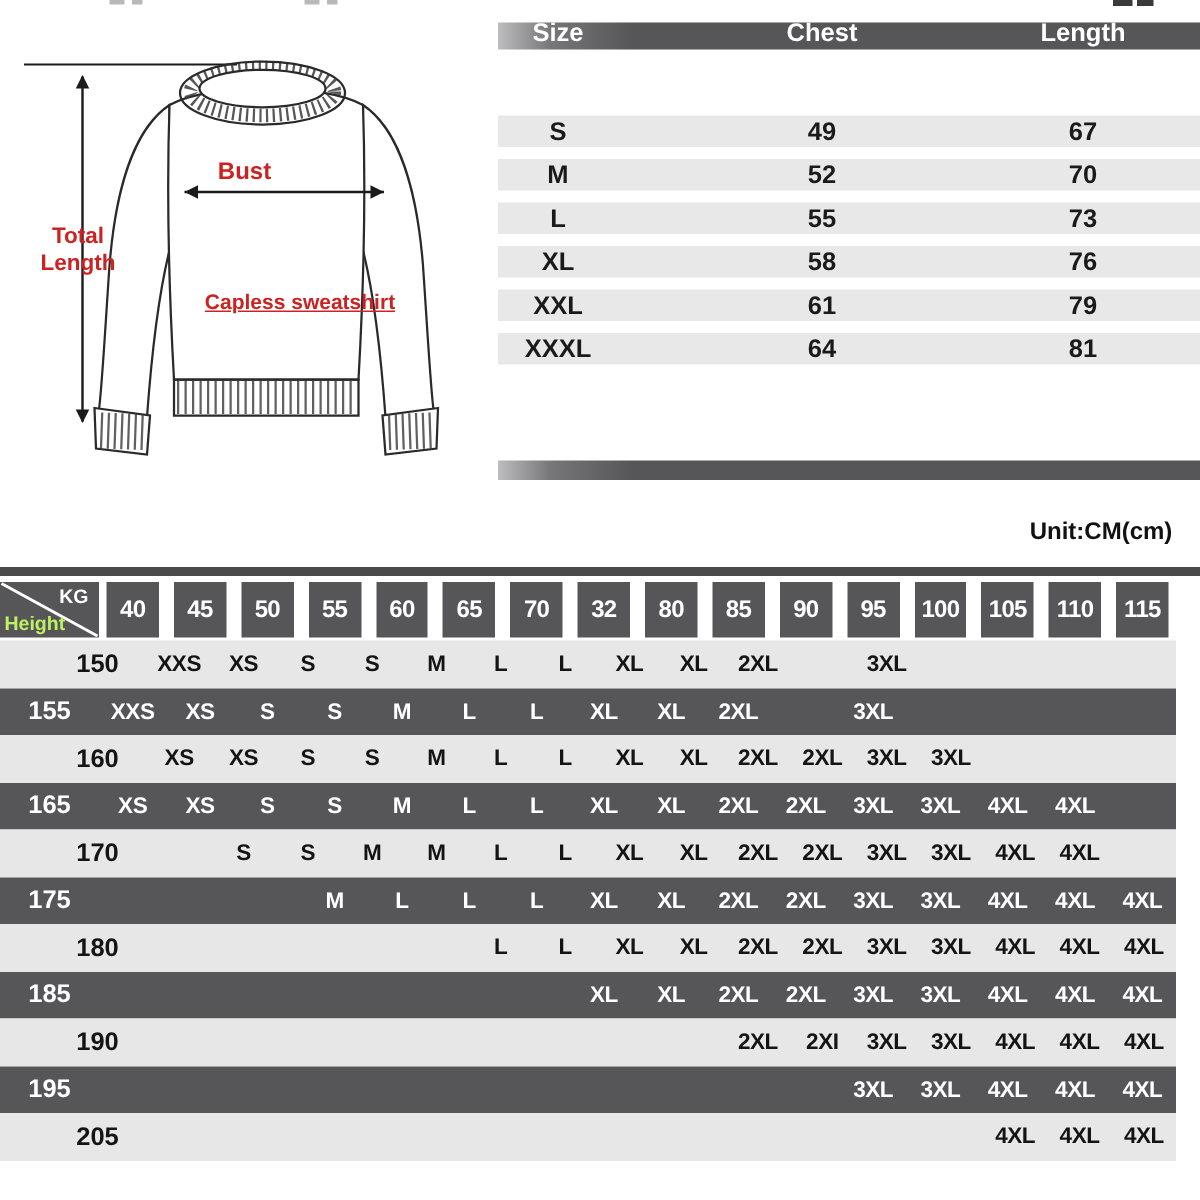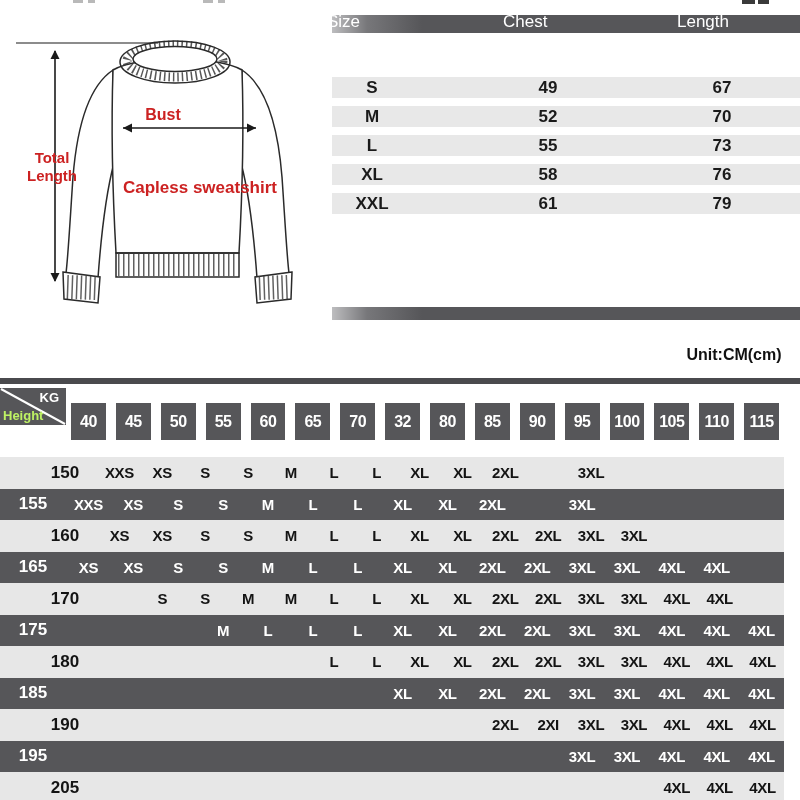--- a/index.html
+++ b/index.html
@@ -6,52 +6,52 @@
   .page{position:relative;width:800px;height:800px;background:#fff;overflow:hidden;
         font-family:"Liberation Sans",sans-serif;}
 
   
   .remnant{position:absolute;height:3px;background:#b9b9b9;}
   .remnant.darkmark{height:4px;background:#3a3a3a;}
 
   
   .st-header{position:absolute;left:332px;top:15px;width:468px;height:18px;overflow:hidden;
              background:linear-gradient(90deg,#bdbdbf 0px,#77777a 35px,#565659 90px);}
-  .hcell{position:absolute;top:-7px;width:90px;height:28px;line-height:28px;text-align:left;
-         color:#fff;font-weight:normal;font-size:17px;}
+  .hcell{position:absolute;top:-7px;width:90px;height:28px;line-height:28px;text-align:center;
+         color:#fff;font-weight:bold;font-size:17px;}
   .size-rows{position:absolute;left:332px;top:77px;width:468px;}
   .srow{position:relative;height:21px;background:#e8e8e8;margin-bottom:8px;}
   .scell{position:absolute;width:90px;text-align:center;font-weight:bold;font-size:17px;
          line-height:21px;color:#1a1a1a;}
   .c0{left:-5px}.c1{left:171px}.c2{left:345px}
   .st-footer{position:absolute;left:332px;top:307px;width:468px;height:13px;
              background:linear-gradient(90deg,#bdbdbf 0px,#77777a 35px,#565659 90px);}
 
   
   .red-label{position:absolute;color:#cc2222;font-weight:bold;text-align:center;}
   .lbl-bust{left:126px;top:106px;width:74px;font-size:16px;}
   .lbl-total{left:17px;top:149px;width:70px;font-size:15px;line-height:18px;text-align:center;}
-  .lbl-product{left:113px;top:178px;width:174px;font-size:17px;}
+  .lbl-product{left:113px;top:193px;width:174px;font-size:14px;text-decoration:underline;}
 
   
   .banner{position:absolute;left:115px;top:337px;width:553px;height:35px;background:#565659;
           color:#fff;font-weight:bold;font-size:18px;text-align:center;line-height:35px;}
   .unit{position:absolute;left:668px;top:339px;width:132px;text-align:center;font-weight:bold;
         font-size:16px;line-height:32px;color:#111;}
   .divider{position:absolute;left:0;top:378px;width:800px;height:6px;background:#4a4a4d;}
 
   
   .rec{position:absolute;left:0;top:388px;width:784px;}
   .rrow{display:grid;grid-template-columns:66px repeat(16,1fr);}
   .rhead{margin-bottom:2px;}
   .corner{position:relative;background:#565659;height:37px;}
   .corner .kg{position:absolute;top:2px;right:7px;color:#fff;font-weight:bold;font-size:13px;}
   .corner .hgt{position:absolute;bottom:2px;left:3px;color:#bef264;font-weight:bold;font-size:13px;}
   .corner svg{position:absolute;left:0;top:0;}
-  .wbox{margin:15px 5px;background:#565659;color:#fff;font-weight:bold;font-size:16px;
+  .wbox{margin:0 5px;background:#565659;color:#fff;font-weight:bold;font-size:16px;
         text-align:center;line-height:37px;height:37px;letter-spacing:-0.5px;}
   .rrow.data{height:31.5px;align-items:center;}
   .light{background:#e7e7e7;color:#141414;padding-left:32px;}
   .dark{background:#565659;color:#fff;}
   .rcell{text-align:center;font-weight:bold;font-size:15px;letter-spacing:-0.3px;}
   .hlabel{font-size:17px;letter-spacing:0;}
 
   .sweatshirt{position:absolute;left:0;top:25px;}
 </style>
 </head>
@@ -125,20 +125,25 @@
       </div>
       <div class="srow">
         <span class="scell c0">XL</span>
         <span class="scell c1">58</span>
         <span class="scell c2">76</span>
       </div>
       <div class="srow">
         <span class="scell c0">XXL</span>
         <span class="scell c1">61</span>
         <span class="scell c2">79</span>
+      </div>
+      <div class="srow">
+        <span class="scell c0">XXXL</span>
+        <span class="scell c1">64</span>
+        <span class="scell c2">81</span>
       </div>
     </div>
   <div class="st-footer"></div>
 
   <div class="unit">Unit:CM(cm)</div>
   <div class="divider"></div>
 
   <div class="rec">
     <div class="rrow rhead">
       <div class="corner">

